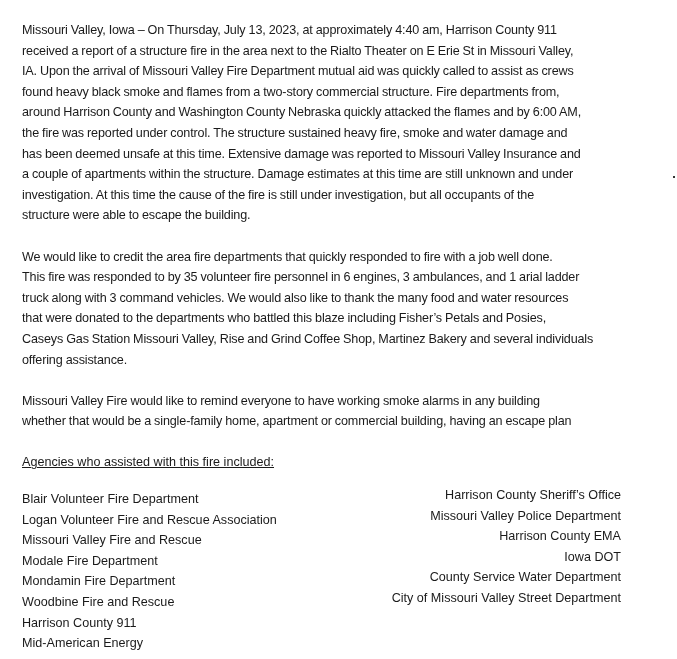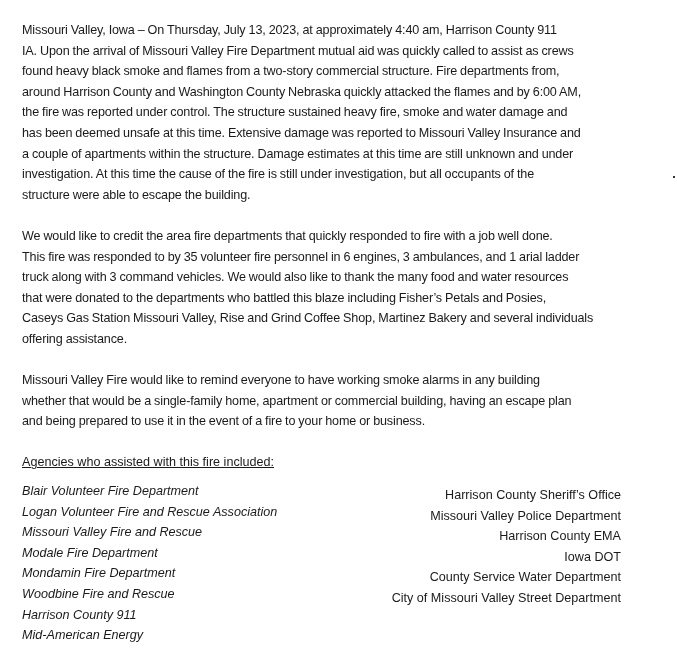--- a/index.html
+++ b/index.html
@@ -39,22 +39,21 @@
       white-space: nowrap;
       text-decoration: underline;
     }
     .agencies {
       position: relative;
       width: 599px;
     }
     .col-left {
       position: absolute;
       left: 0;
-      top: 8px;
-      font-style: italic;
+      top: 16px;
     }
     .col-right {
       position: absolute;
       right: 0;
       top: 12px;
       text-align: right;
     }
     .agency {
       font-size: 12.6px;
       line-height: 20.6px;
@@ -70,20 +69,21 @@
       background: #333;
     }
   </style>
 </head>
 <body>
 
 <div class="doc">
 
   <div class="para">
     <span class="line">Missouri Valley, Iowa – On Thursday, July 13, 2023, at approximately 4:40 am, Harrison County 911</span>
+    <span class="line">received a report of a structure fire in the area next to the Rialto Theater on E Erie St in Missouri Valley,</span>
     <span class="line">IA. Upon the arrival of Missouri Valley Fire Department mutual aid was quickly called to assist as crews</span>
     <span class="line">found heavy black smoke and flames from a two-story commercial structure. Fire departments from,</span>
     <span class="line">around Harrison County and Washington County Nebraska quickly attacked the flames and by 6:00 AM,</span>
     <span class="line">the fire was reported under control. The structure sustained heavy fire, smoke and water damage and</span>
     <span class="line">has been deemed unsafe at this time. Extensive damage was reported to Missouri Valley Insurance and</span>
     <span class="line">a couple of apartments within the structure. Damage estimates at this time are still unknown and under</span>
     <span class="line">investigation. At this time the cause of the fire is still under investigation, but all occupants of the</span>
     <span class="line">structure were able to escape the building.</span>
   </div>
 
@@ -92,21 +92,20 @@
     <span class="line">This fire was responded to by 35 volunteer fire personnel in 6 engines, 3 ambulances, and 1 arial ladder</span>
     <span class="line">truck along with 3 command vehicles. We would also like to thank the many food and water resources</span>
     <span class="line">that were donated to the departments who battled this blaze including Fisher’s Petals and Posies,</span>
     <span class="line">Caseys Gas Station Missouri Valley, Rise and Grind Coffee Shop, Martinez Bakery and several individuals</span>
     <span class="line">offering assistance.</span>
   </div>
 
   <div class="para">
     <span class="line">Missouri Valley Fire would like to remind everyone to have working smoke alarms in any building</span>
     <span class="line">whether that would be a single-family home, apartment or commercial building, having an escape plan</span>
-    <span class="line">and being prepared to use it in the event of a fire to your home or business.</span>
   </div>
 
   <p class="agencies-heading">Agencies who assisted with this fire included:</p>
 
   <div class="agencies">
     <div class="col-left">
       <span class="agency">Blair Volunteer Fire Department</span>
       <span class="agency">Logan Volunteer Fire and Rescue Association</span>
       <span class="agency">Missouri Valley Fire and Rescue</span>
       <span class="agency">Modale Fire Department</span>

